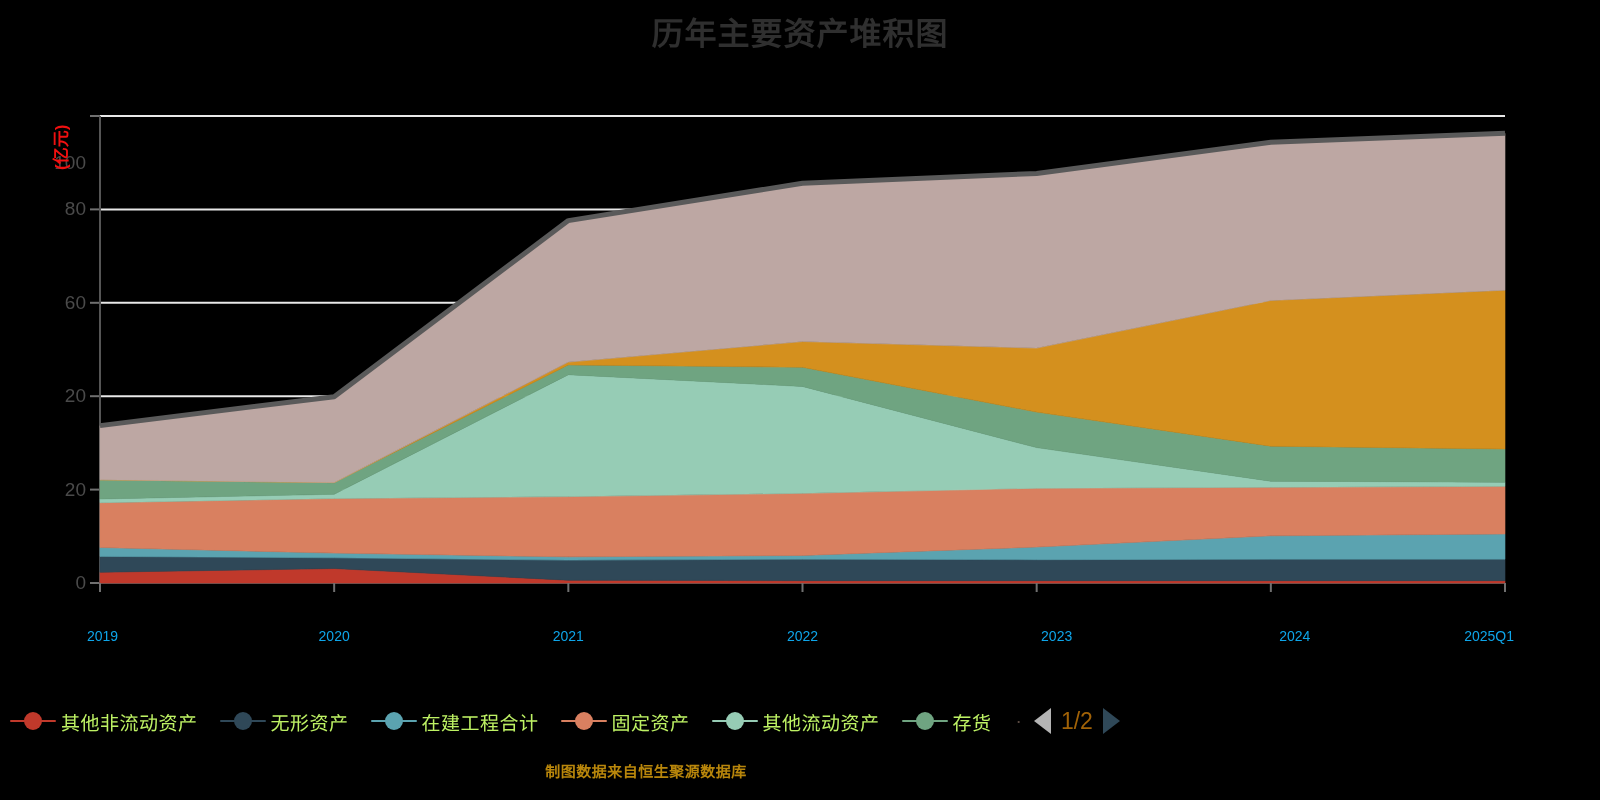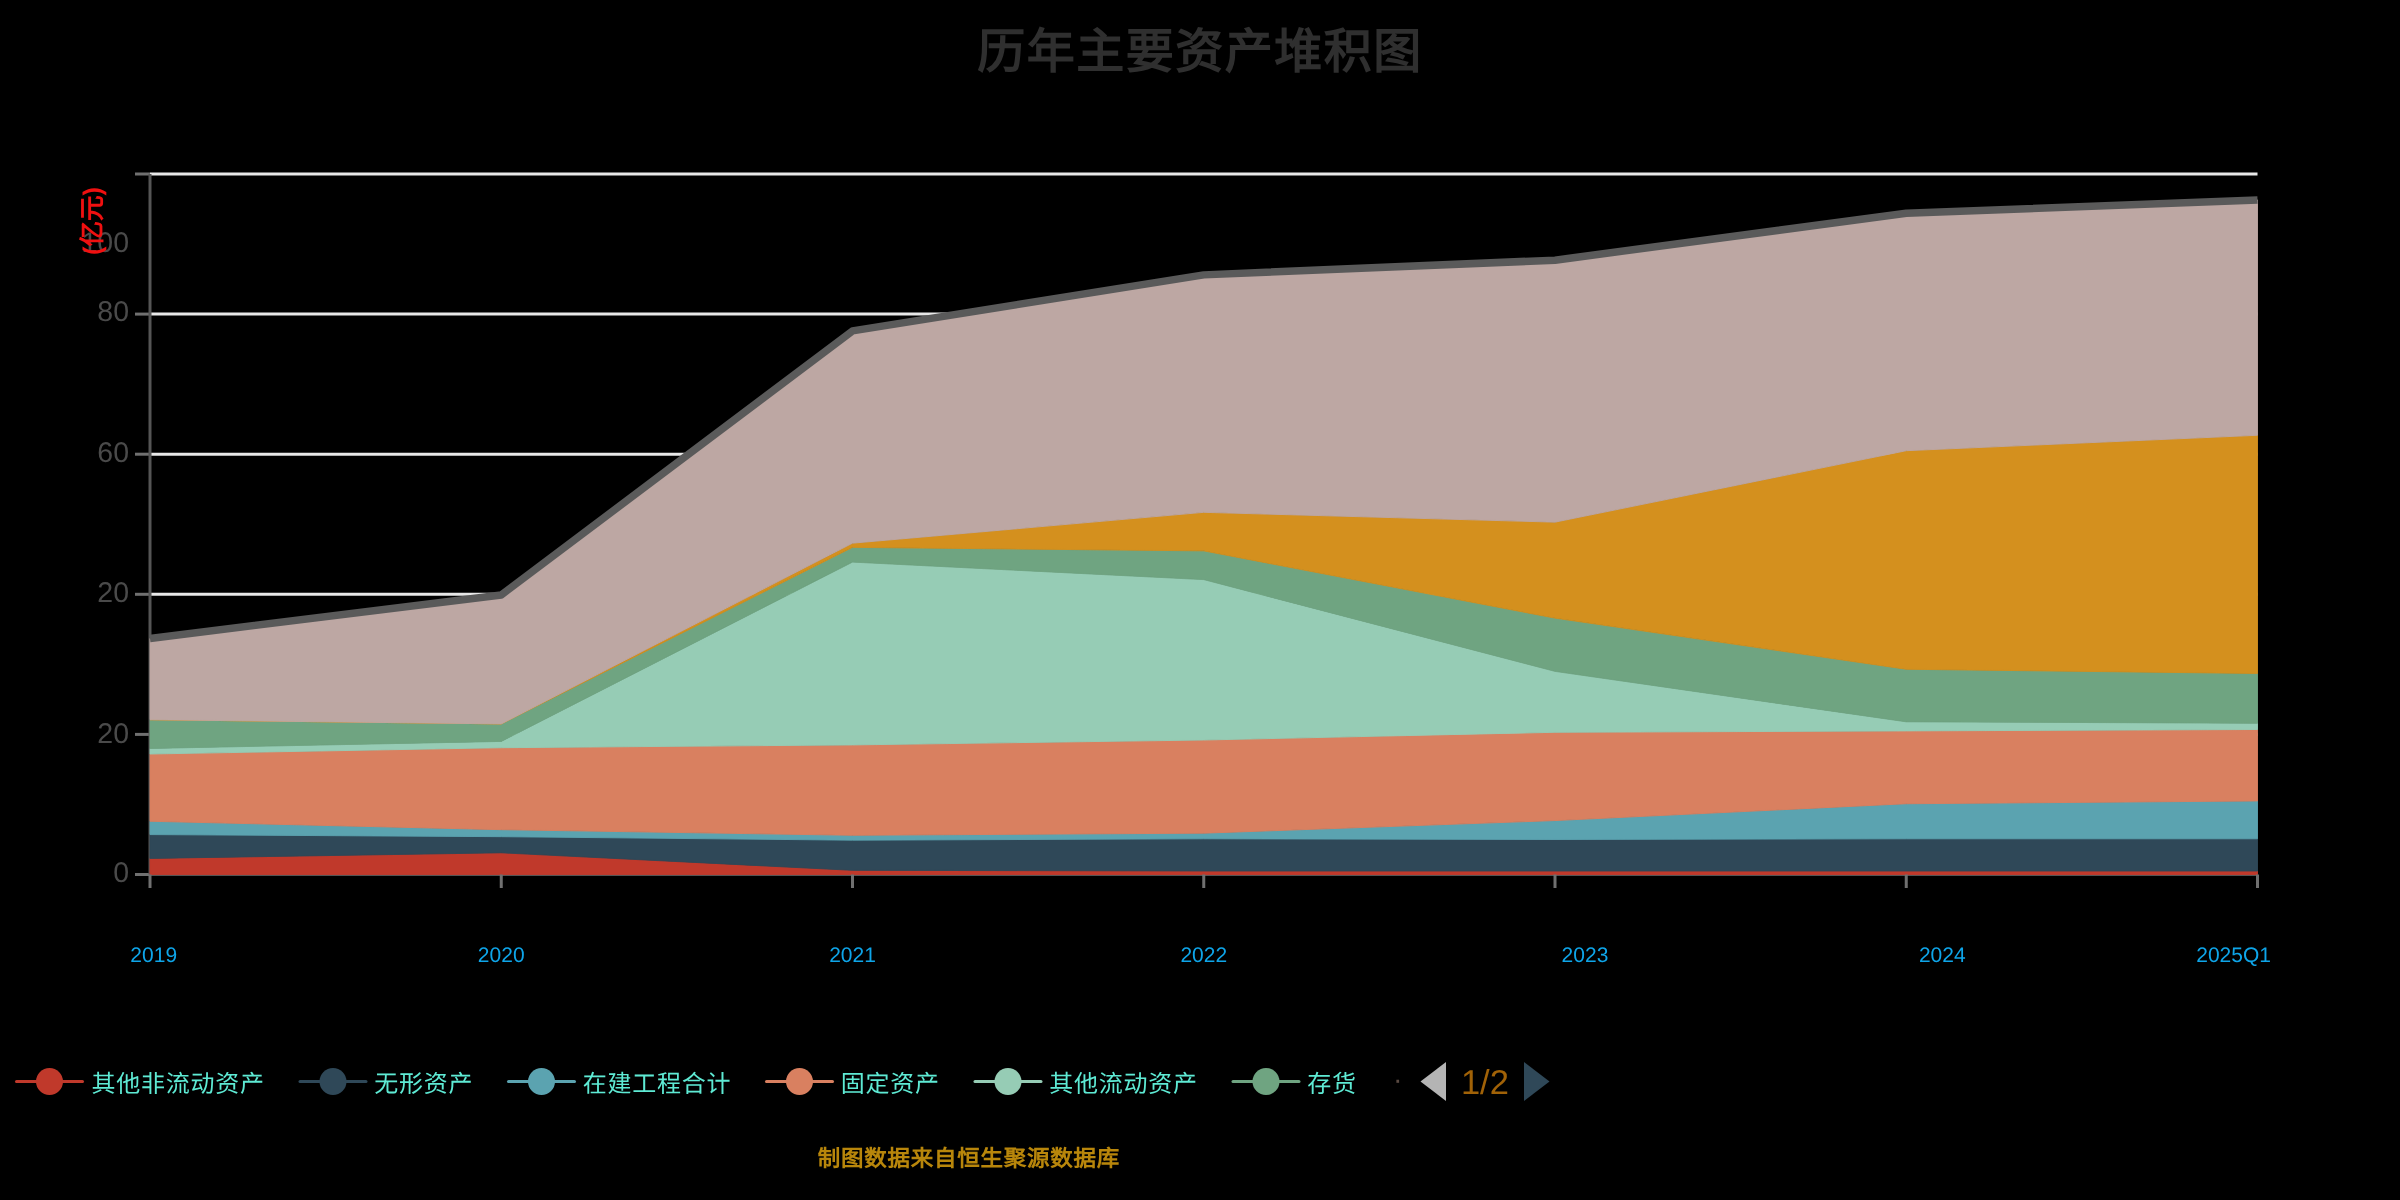--- a/index.html
+++ b/index.html
@@ -52,21 +52,21 @@
   }
   .legend-mark{
     position:relative;width:46px;height:20px;margin-right:5px;flex:0 0 46px;
   }
   .legend-mark .ln{
     position:absolute;left:0;top:9px;width:46px;height:2px;border-radius:1px;
   }
   .legend-mark .dot{
     position:absolute;left:14px;top:1px;width:18px;height:18px;border-radius:50%;
   }
-  .legend-label{font-size:16px;color:#5eead4;letter-spacing:0.5px;}
+  .legend-label{font-size:19px;color:#bef264;letter-spacing:0.5px;}
 
   .legend-dots{color:#5a4a42;font-size:19px;margin:0 8px 0 2px;letter-spacing:2px;}
   .pager{display:flex;align-items:center;margin-left:2px;}
   .tri{width:0;height:0;border-top:13px solid transparent;border-bottom:13px solid transparent;cursor:pointer;}
   .tri-l{border-right:17px solid #b4b4b4;}
   .tri-r{border-left:17px solid #2f4858;}
   .pager-num{font-size:23px;color:#a16207;margin:0 10px;letter-spacing:0px;}
 
   
   .footer{

